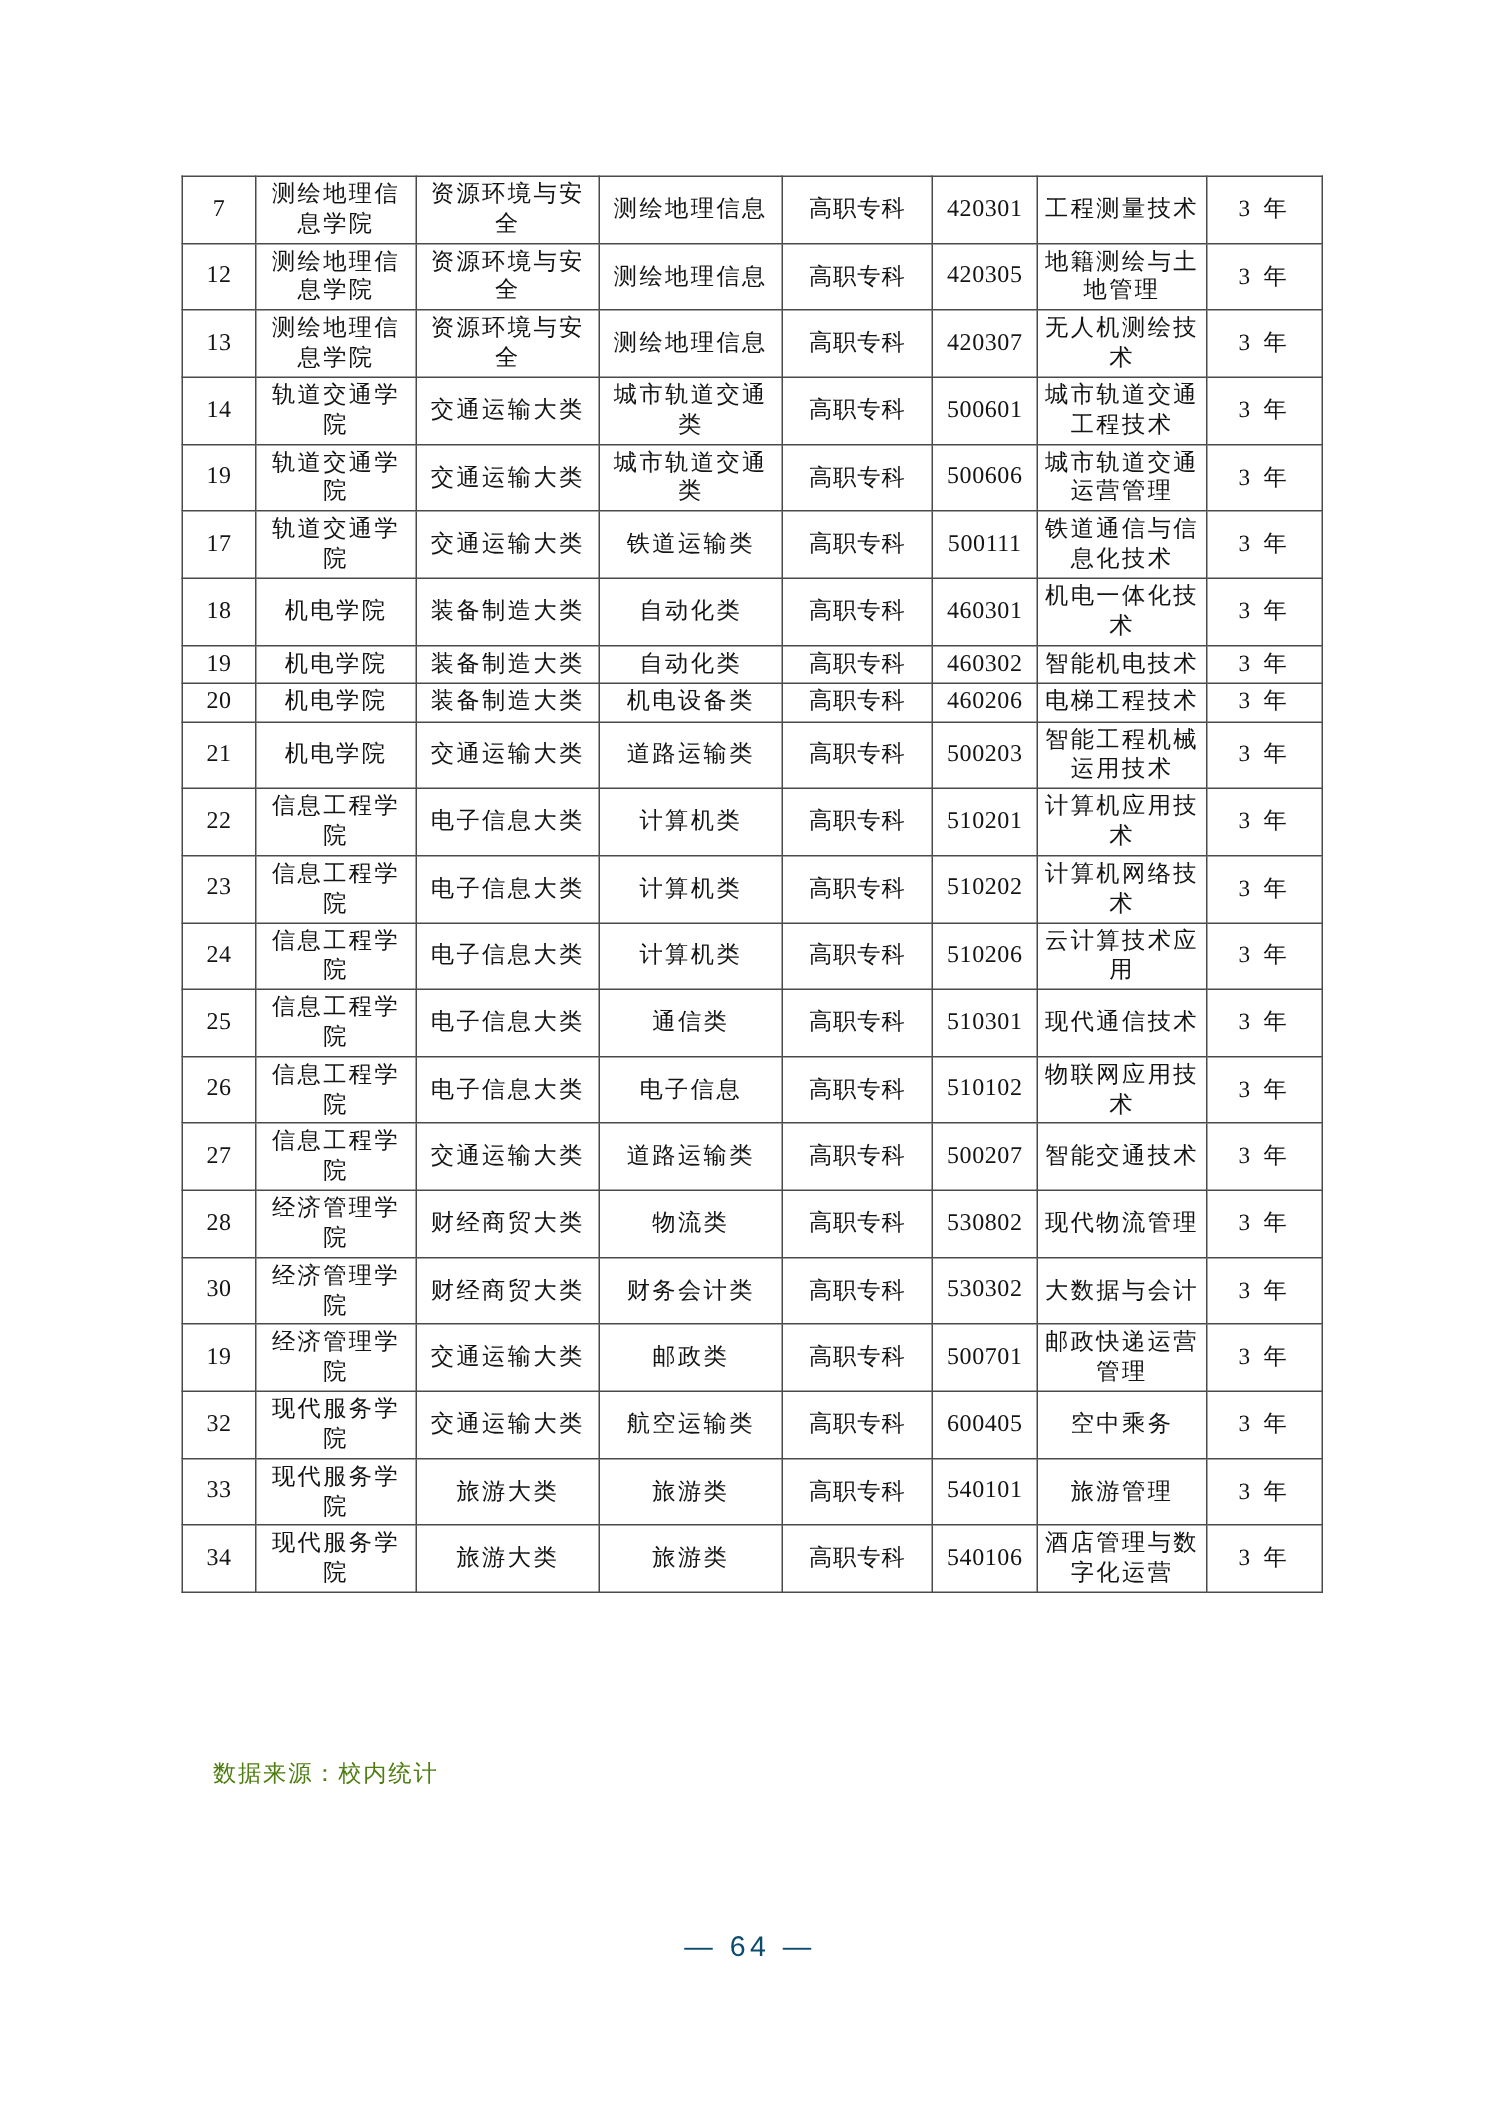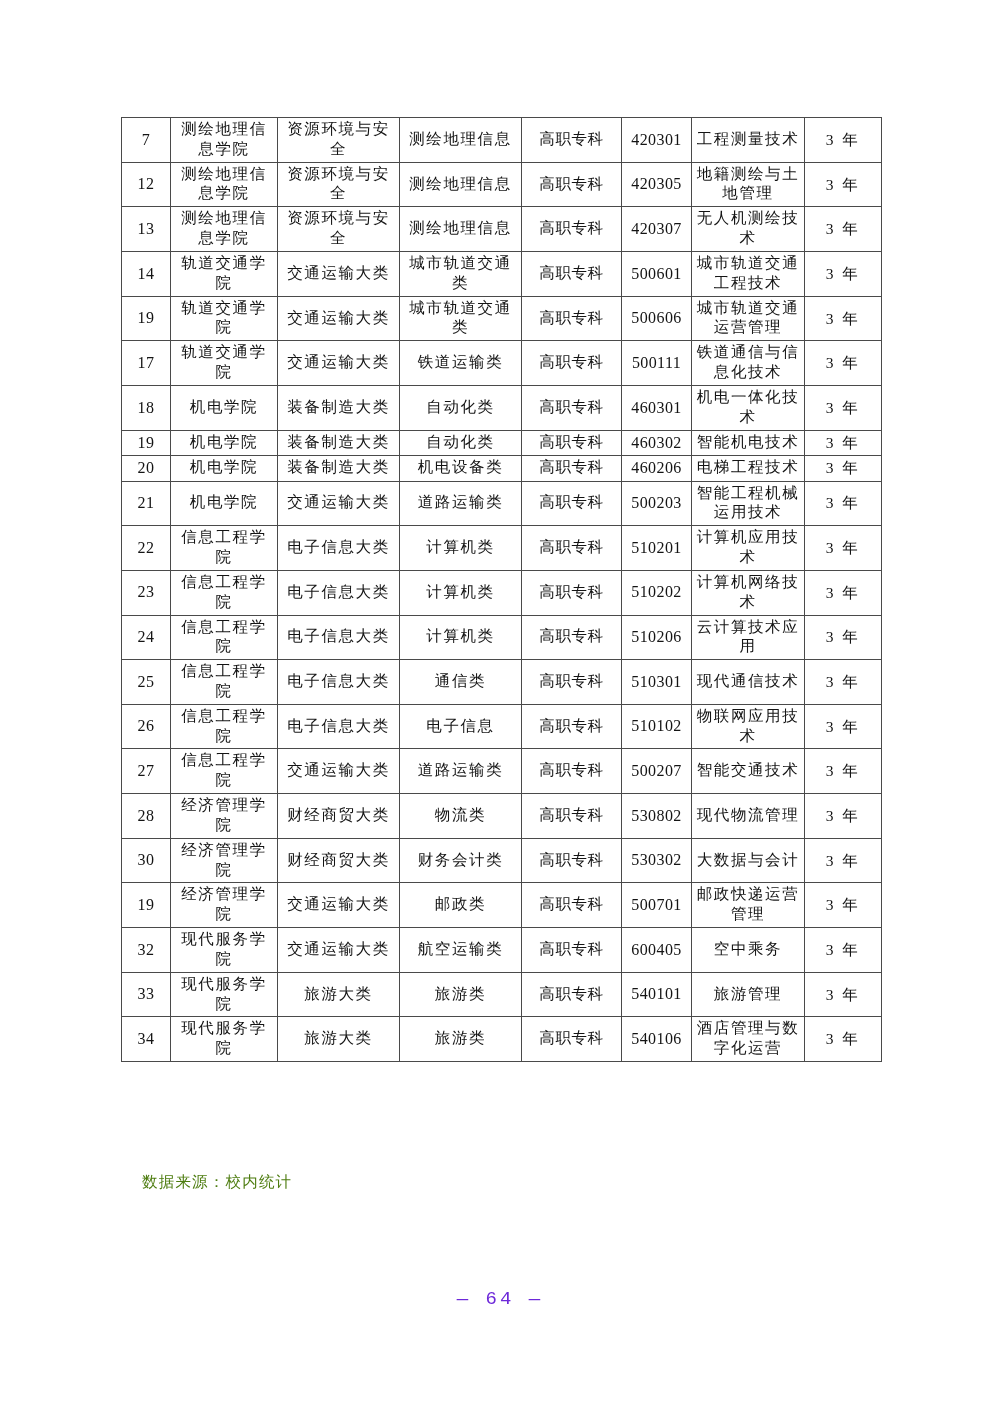--- a/index.html
+++ b/index.html
@@ -86,22 +86,22 @@
 
   
   .page-number {
     position: absolute;
     left: 0;
     top: 1288px;
     width: 1000px;
     text-align: center;
     font-size: 19px;
     letter-spacing: 3px;
-    color: #6d28d9;
-    font-family: Liberation Mono, monospace;
+    color: #0c4a6e;
+    font-family: Liberation Sans, sans-serif;
   }
 </style>
 </head>
 <body>
 
 <div class="page">
 
   <div class="table-wrap">
     <table class="majors">
       <colgroup>

